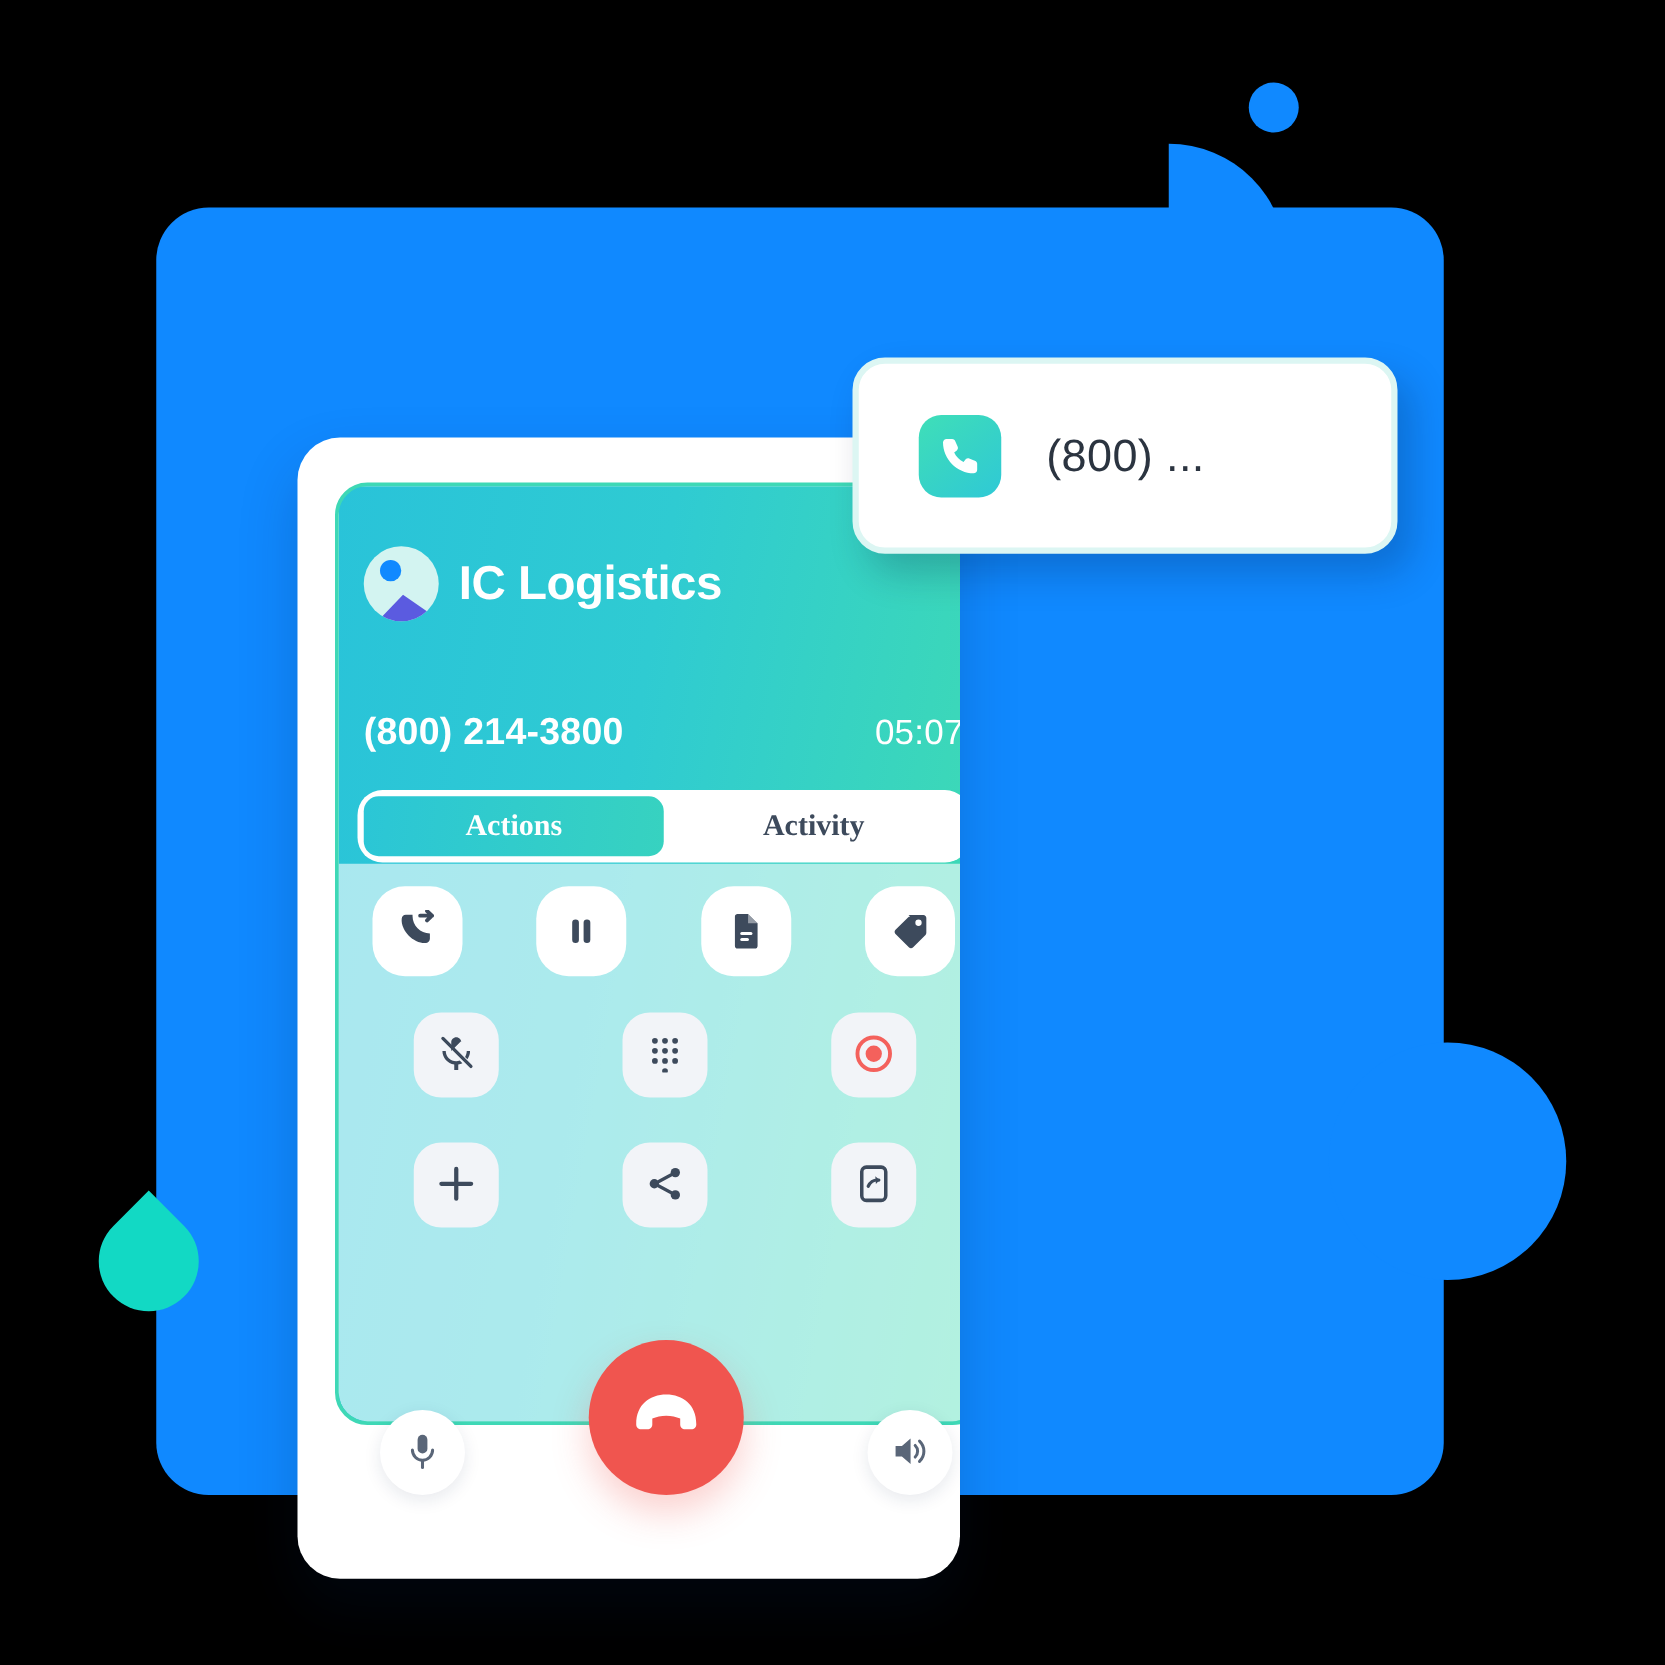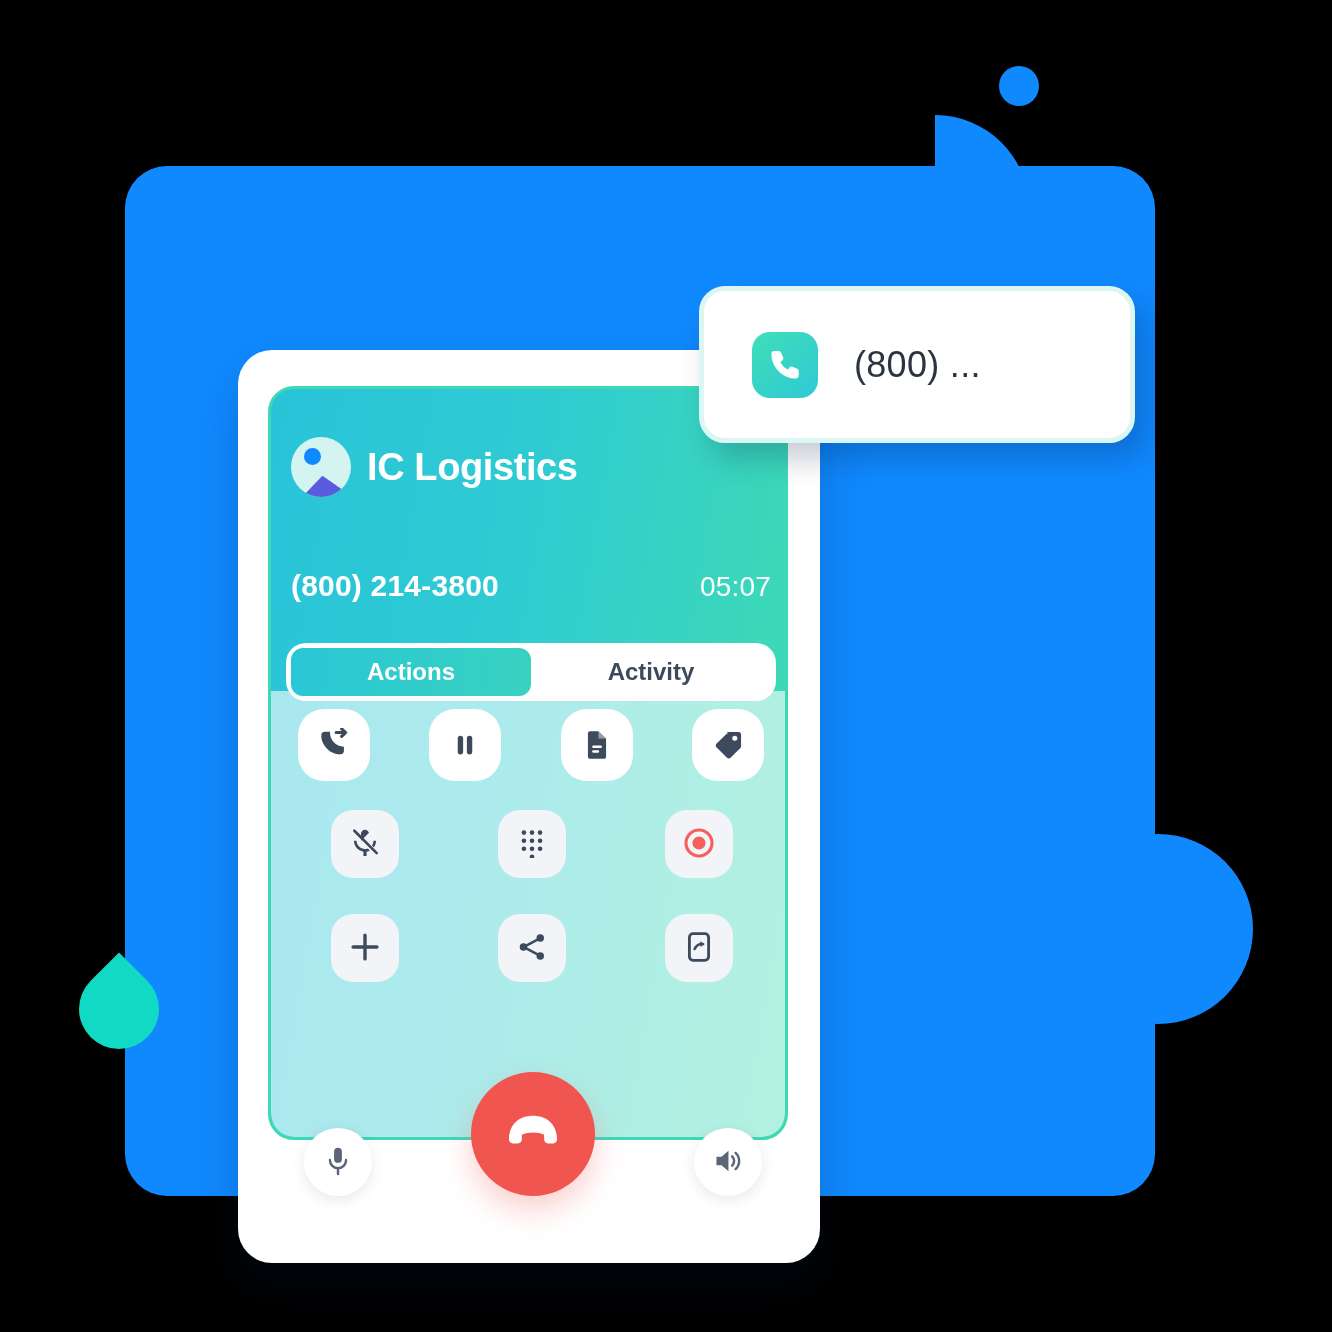--- a/index.html
+++ b/index.html
@@ -60,21 +60,21 @@
     border-bottom-left-radius: 80px;
     border-top-left-radius: 0;
     transform: rotate(45deg);
     transform-origin: center;
   }
 
   
   .phone-card {
     position: absolute;
     left: 238px; top: 350px;
-    width: 582px; height: 913px;
+    width: 530px; height: 913px;
     background: #ffffff;
     border-radius: 34px;
     box-shadow: 0 22px 48px rgba(6, 30, 70, 0.20);
     overflow: hidden;
   }
 
   
   .call-panel {
     position: absolute;
     left: 30px; top: 36px;
@@ -137,28 +137,29 @@
   .call-timer {
     color: #ffffff;
     font-size: 28px;
     font-weight: normal;
     letter-spacing: 0.2px;
   }
 
   
   .tab-strip {
     position: absolute;
-    left: 15px; top: 254px;
+    left: 15px; top: 243px;
     width: 490px; height: 58px;
     background: #ffffff;
     border-radius: 20px;
     display: flex;
     align-items: center;
     padding: 5px;
     gap: 0;
+    font-family: Liberation Serif, serif;
   }
   .tab {
     flex: 1 1 0;
     height: 48px;
     border-radius: 12px;
     display: flex;
     align-items: center;
     justify-content: center;
     font-size: 24px;
     font-weight: bold;
@@ -263,21 +264,20 @@
     left: 682px; top: 286px;
     width: 436px; height: 157px;
     background: #ffffff;
     border-radius: 26px;
     border: 5px solid #DCF6F3;
     display: flex;
     align-items: center;
     padding-left: 48px;
     gap: 36px;
     box-shadow: 12px 16px 30px rgba(5, 25, 60, 0.22);
-    margin-left: 17px;
   }
   .toast-icon {
     width: 66px; height: 66px;
     border-radius: 18px;
     background: linear-gradient(140deg, #3FDFB8 0%, #37D3C6 50%, #2FC9D6 100%);
     display: flex;
     align-items: center;
     justify-content: center;
     flex: 0 0 auto;
   }

